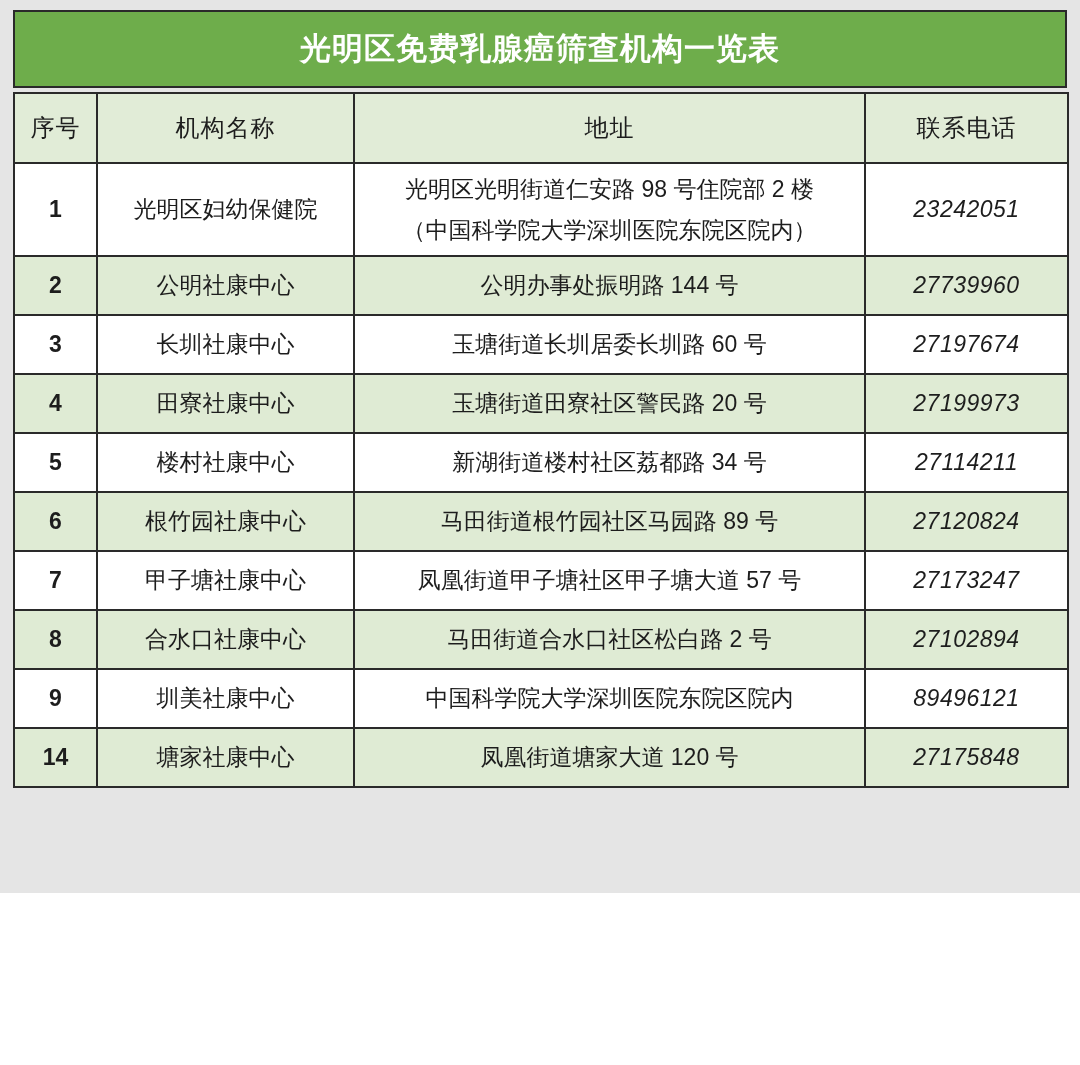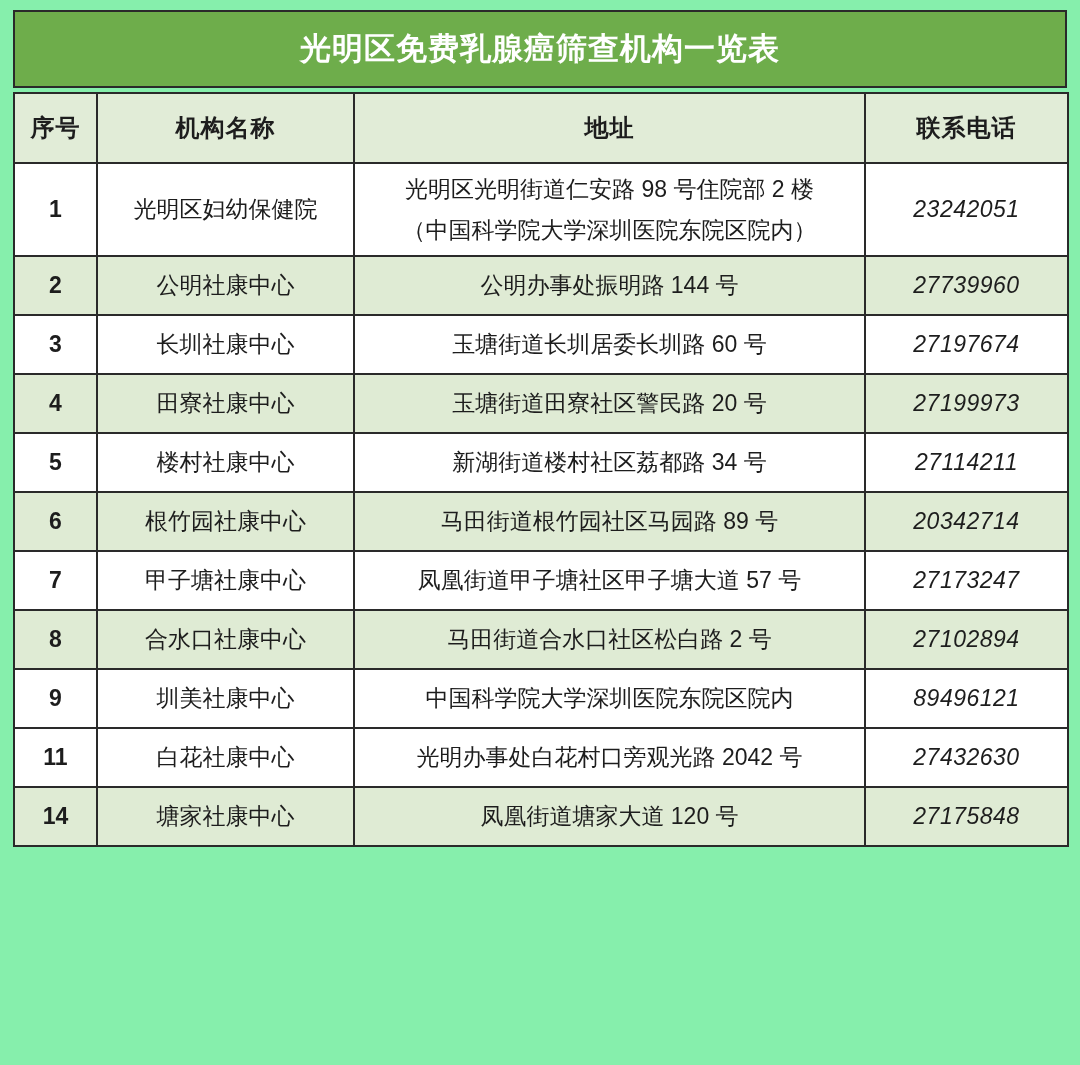--- a/index.html
+++ b/index.html
@@ -4,22 +4,22 @@
 <style>
   html, body {
     margin: 0;
     padding: 0;
     background: #ffffff;
     font-family: "Liberation Sans", "DejaVu Sans", sans-serif;
   }
   #canvas {
     position: relative;
     width: 1080px;
-    height: 1065px;
-    background: #86efac;
+    height: 893px;
+    background: #e5e5e5;
     overflow: hidden;
   }
   .wrap {
     position: absolute;
     left: 13px;
     top: 10px;
     width: 1054px;
   }
   .title-bar {
     box-sizing: border-box;
@@ -47,21 +47,21 @@
     border: 2px solid var(--border, #2a2a2a);
     text-align: center;
     vertical-align: middle;
     padding: 4px 8px;
     background: var(--row-bg, #ffffff);
   }
   table.screening th {
     height: 70px;
     background: var(--header-bg, #e1ecd7);
     font-size: 24px;
-    font-weight: bold;
+    font-weight: normal;
     letter-spacing: 1px;
   }
   table.screening td {
     height: 59px;
     font-size: 23px;
   }
   table.screening tr.first-row td { height: 93px; }
   table.screening tr.alt td { background: var(--row-alt-bg, #dfebd4); }
   td.col-no { font-weight: bold; font-size: 24px; }
   td.col-addr div { line-height: 1.75; }
@@ -135,21 +135,21 @@
               <div>新湖街道楼村社区荔都路 34 号</div>
             </td>
     <td class="col-phone">27114211</td>
   </tr>
           <tr class="alt">
     <td class="col-no">6</td>
     <td class="col-name">根竹园社康中心</td>
     <td class="col-addr">
               <div>马田街道根竹园社区马园路 89 号</div>
             </td>
-    <td class="col-phone">20342714</td>
+    <td class="col-phone">27120824</td>
   </tr>
           <tr>
     <td class="col-no">7</td>
     <td class="col-name">甲子塘社康中心</td>
     <td class="col-addr">
               <div>凤凰街道甲子塘社区甲子塘大道 57 号</div>
             </td>
     <td class="col-phone">27173247</td>
   </tr>
           <tr class="alt">
@@ -161,28 +161,20 @@
     <td class="col-phone">27102894</td>
   </tr>
           <tr>
     <td class="col-no">9</td>
     <td class="col-name">圳美社康中心</td>
     <td class="col-addr">
               <div>中国科学院大学深圳医院东院区院内</div>
             </td>
     <td class="col-phone">89496121</td>
   </tr>
-          <tr>
-    <td class="col-no">11</td>
-    <td class="col-name">白花社康中心</td>
-    <td class="col-addr">
-              <div>光明办事处白花村口旁观光路 2042 号</div>
-            </td>
-    <td class="col-phone">27432630</td>
-  </tr>
           <tr class="alt">
     <td class="col-no">14</td>
     <td class="col-name">塘家社康中心</td>
     <td class="col-addr">
               <div>凤凰街道塘家大道 120 号</div>
             </td>
     <td class="col-phone">27175848</td>
   </tr>
         </tbody>
     </table>

